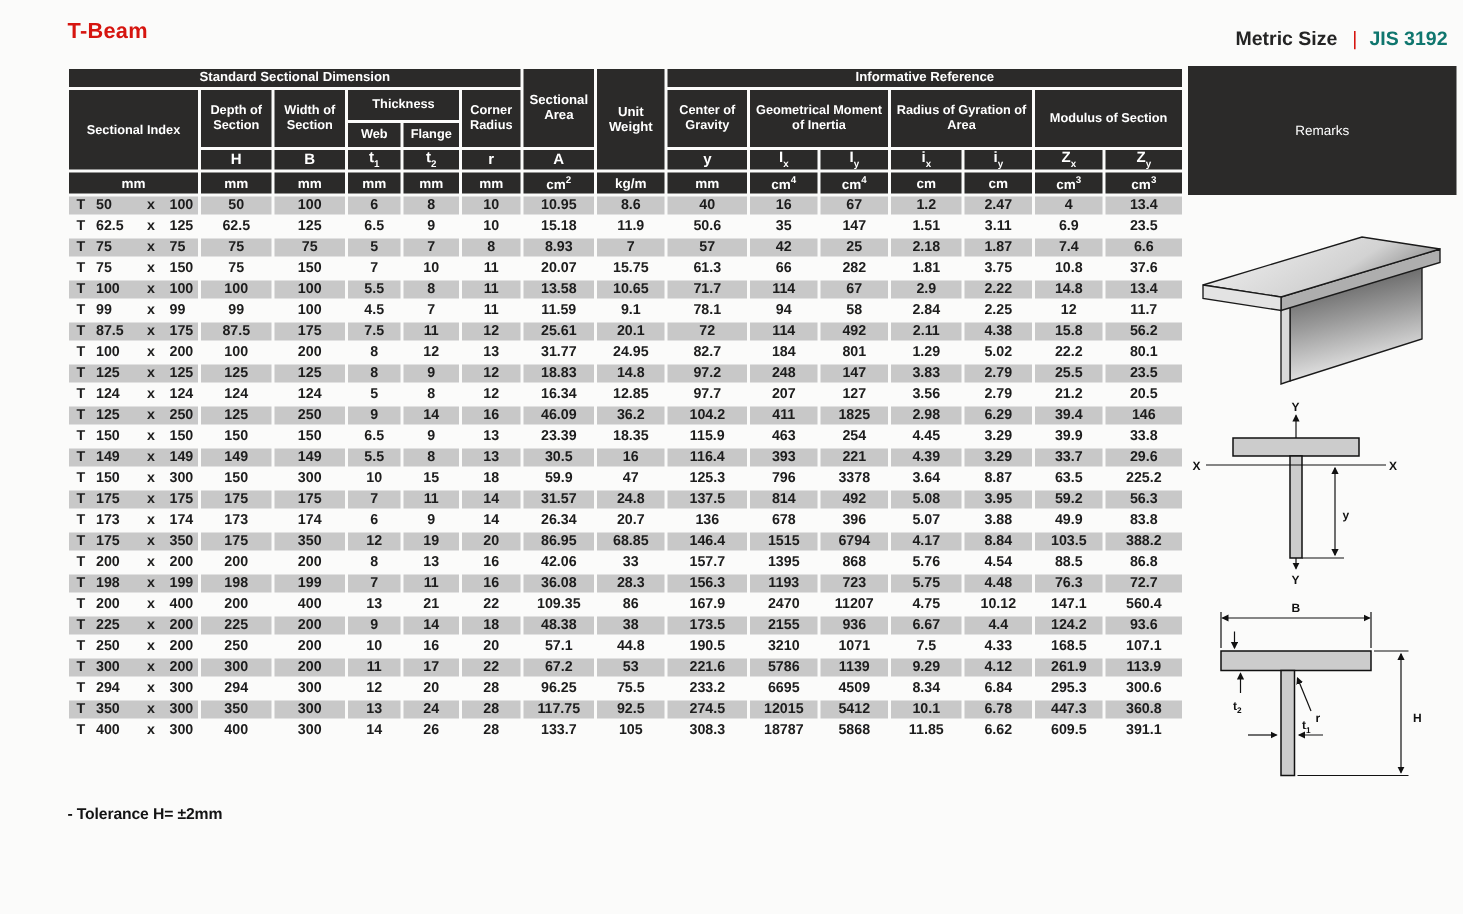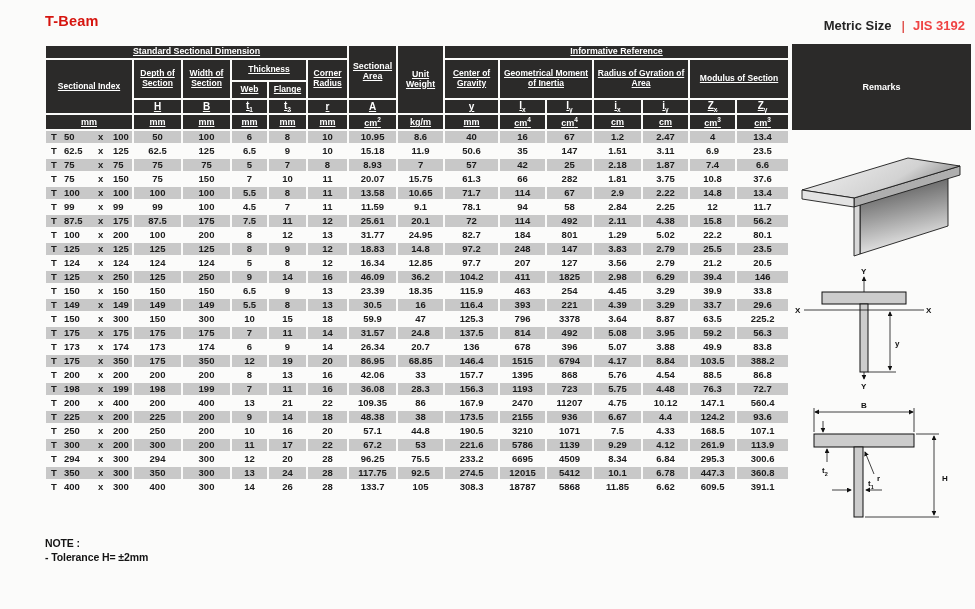--- a/index.html
+++ b/index.html
@@ -4,47 +4,47 @@
 <style>
   html,body{margin:0;padding:0;}
   body{
     width:975px;height:609px;position:relative;overflow:hidden;
     background:#fbfbfa;font-family:"Liberation Sans",sans-serif;color:#1b1b1b;
   }
   .title{position:absolute;left:45px;top:13px;font-size:14.5px;font-weight:bold;color:#d6150f;letter-spacing:.2px;}
   .topright{position:absolute;right:10px;top:18px;font-size:13px;font-weight:bold;white-space:nowrap;}
   .topright .metric{color:#242424;margin-right:10px;}
   .topright .pipe{color:#d6150f;margin-right:8px;font-weight:normal;}
-  .topright .std{color:#ef4444;}
+  .topright .std{color:#0f766e;}
 
   table.spec{position:absolute;left:44px;top:44px;width:746px;table-layout:fixed;
     border-collapse:separate;border-spacing:2px;}
   table.spec th{background:#2b2a29;color:#ffffff;font-weight:bold;text-align:center;
-    padding:0 1px;font-size:8.5px;line-height:1.12;vertical-align:middle;text-decoration:underline;}
+    padding:0 1px;font-size:8.5px;line-height:1.12;vertical-align:middle;}
   tr.hr1 th{height:12px;font-size:8.8px;}
   tr.hr2 th{height:20px;}
   tr.hr3 th{height:16px;}
   tr.hr4 th{height:13px;font-size:10px;}
   tr.hr5 th{height:14px;font-size:9px;}
   th.sym sub{font-size:6.5px;}
   th.unit sup{font-size:6.5px;}
   table.spec td{height:12px;line-height:12px;padding:0;text-align:center;
     font-size:9.5px;font-weight:bold;color:#1c1c1c;white-space:nowrap;}
   tr.gray td{background:#c8c8c8;}
   tr.white td{background:transparent;}
   td.idx{text-align:left;}
   .ix{display:flex;padding-left:5px;}
   .ix b{font-weight:bold;text-align:left;}
   .ixT{width:13px;}
   .ixA{width:34px;}
   .ixX{width:15px;}
 
   .remarks{position:absolute;left:792px;top:44px;width:179px;height:86px;background:#2b2a29;
     color:#fff;display:flex;align-items:center;justify-content:center;
-    font-size:9px;font-weight:bold;}
+    font-size:9px;font-weight:normal;}
 
   .notes{position:absolute;left:45px;top:537px;font-size:10.5px;font-weight:bold;
     color:#141414;line-height:1.32;letter-spacing:-0.1px;}
 
   svg{position:absolute;}
   #beam3d{left:796px;top:140px;}
   #sec1{left:794px;top:266px;}
   #sec2{left:802px;top:394px;}
   svg text{font-family:"Liberation Sans",sans-serif;font-weight:bold;fill:#111;font-size:8px;}
 </style>
@@ -821,15 +821,14 @@
   <line x1="63" y1="123" x2="137" y2="123" stroke="#111" stroke-width="0.8"></line>
   <line x1="132" y1="42" x2="132" y2="121" stroke="#111" stroke-width="0.8" marker-start="url(#ah2)" marker-end="url(#ah2)"></line>
   <text x="59" y="14">B</text>
   <text x="20" y="79"><tspan>t</tspan><tspan dy="2.5" font-size="5.5">2</tspan></text>
   <text x="75" y="87">r</text>
   <text x="66" y="92"><tspan>t</tspan><tspan dy="2.5" font-size="5.5">1</tspan></text>
   <text x="140" y="87">H</text>
 </svg>
 
 <div class="notes">
-  <div>NOTE :</div>
   <div>- Tolerance H= ±2mm</div>
 </div>
 
 </body></html>

